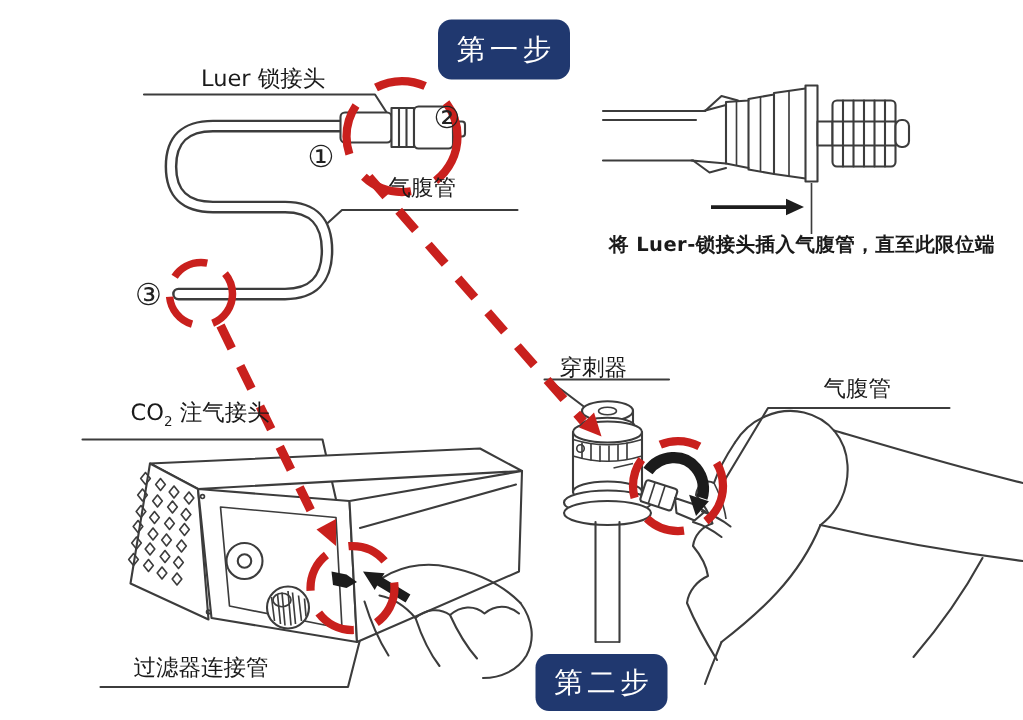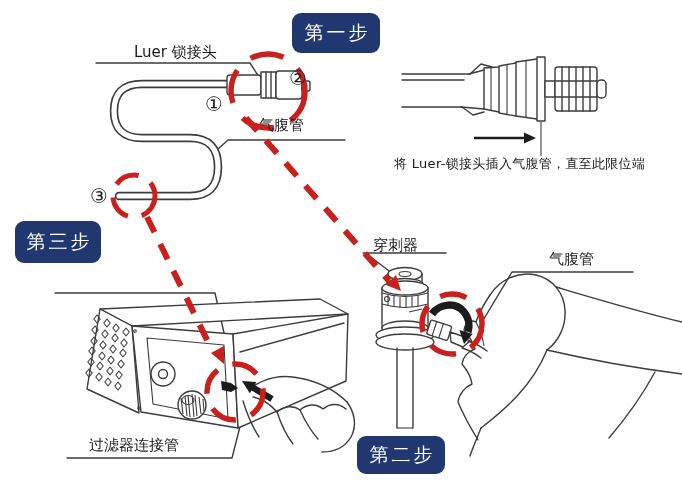--- a/index.html
+++ b/index.html
@@ -208,26 +208,26 @@
     <g>
       <line class="red-dash" x1="246" y1="118" x2="389" y2="281" stroke-width="6" stroke-dasharray="17 13"></line>
       <polygon class="redf" points="401,291 386,285 396,275"></polygon>
       <line class="red-dash" x1="147" y1="217" x2="210" y2="346" stroke-width="6" stroke-dasharray="17 13"></line>
       <polygon class="redf" points="224,364 211,353 224,346"></polygon>
     </g>
   </svg>
 
   <div class="label" style="left:134px;top:43px;">Luer 锁接头</div>
   <div class="label" style="left:259px;top:116px;">气腹管</div>
+  <div class="label" style="left:87px;top:266px;"><span>CO</span><sub>2</sub><span> 注气接头</span></div>
   <div class="label" style="left:373px;top:236px;">穿刺器</div>
   <div class="label" style="left:549px;top:250px;">气腹管</div>
   <div class="label" style="left:89px;top:436px;">过滤器连接管</div>
-  <div class="label caption" style="left:394px;top:156px;">将 Luer-锁接头插入气腹管，直至此限位端</div>
+  <div class="label caption" style="left:406px;top:156px;font-weight:bold;">将 Luer-锁接头插入气腹管，直至此限位端</div>
 
   <span class="callout" style="left:205px;top:94px;">①</span>
   <span class="callout" style="left:289px;top:68px;">②</span>
   <span class="callout" style="left:90px;top:186px;">③</span>
 
   <div class="badge" style="left:292px;top:13px;width:88px;height:40px;">第一步</div>
   <div class="badge" style="left:357px;top:436px;width:88px;height:38px;">第二步</div>
-  <div class="badge" style="left:15px;top:221px;width:86px;height:42px;">第三步</div>
 
 </div>
 
 </body></html>

